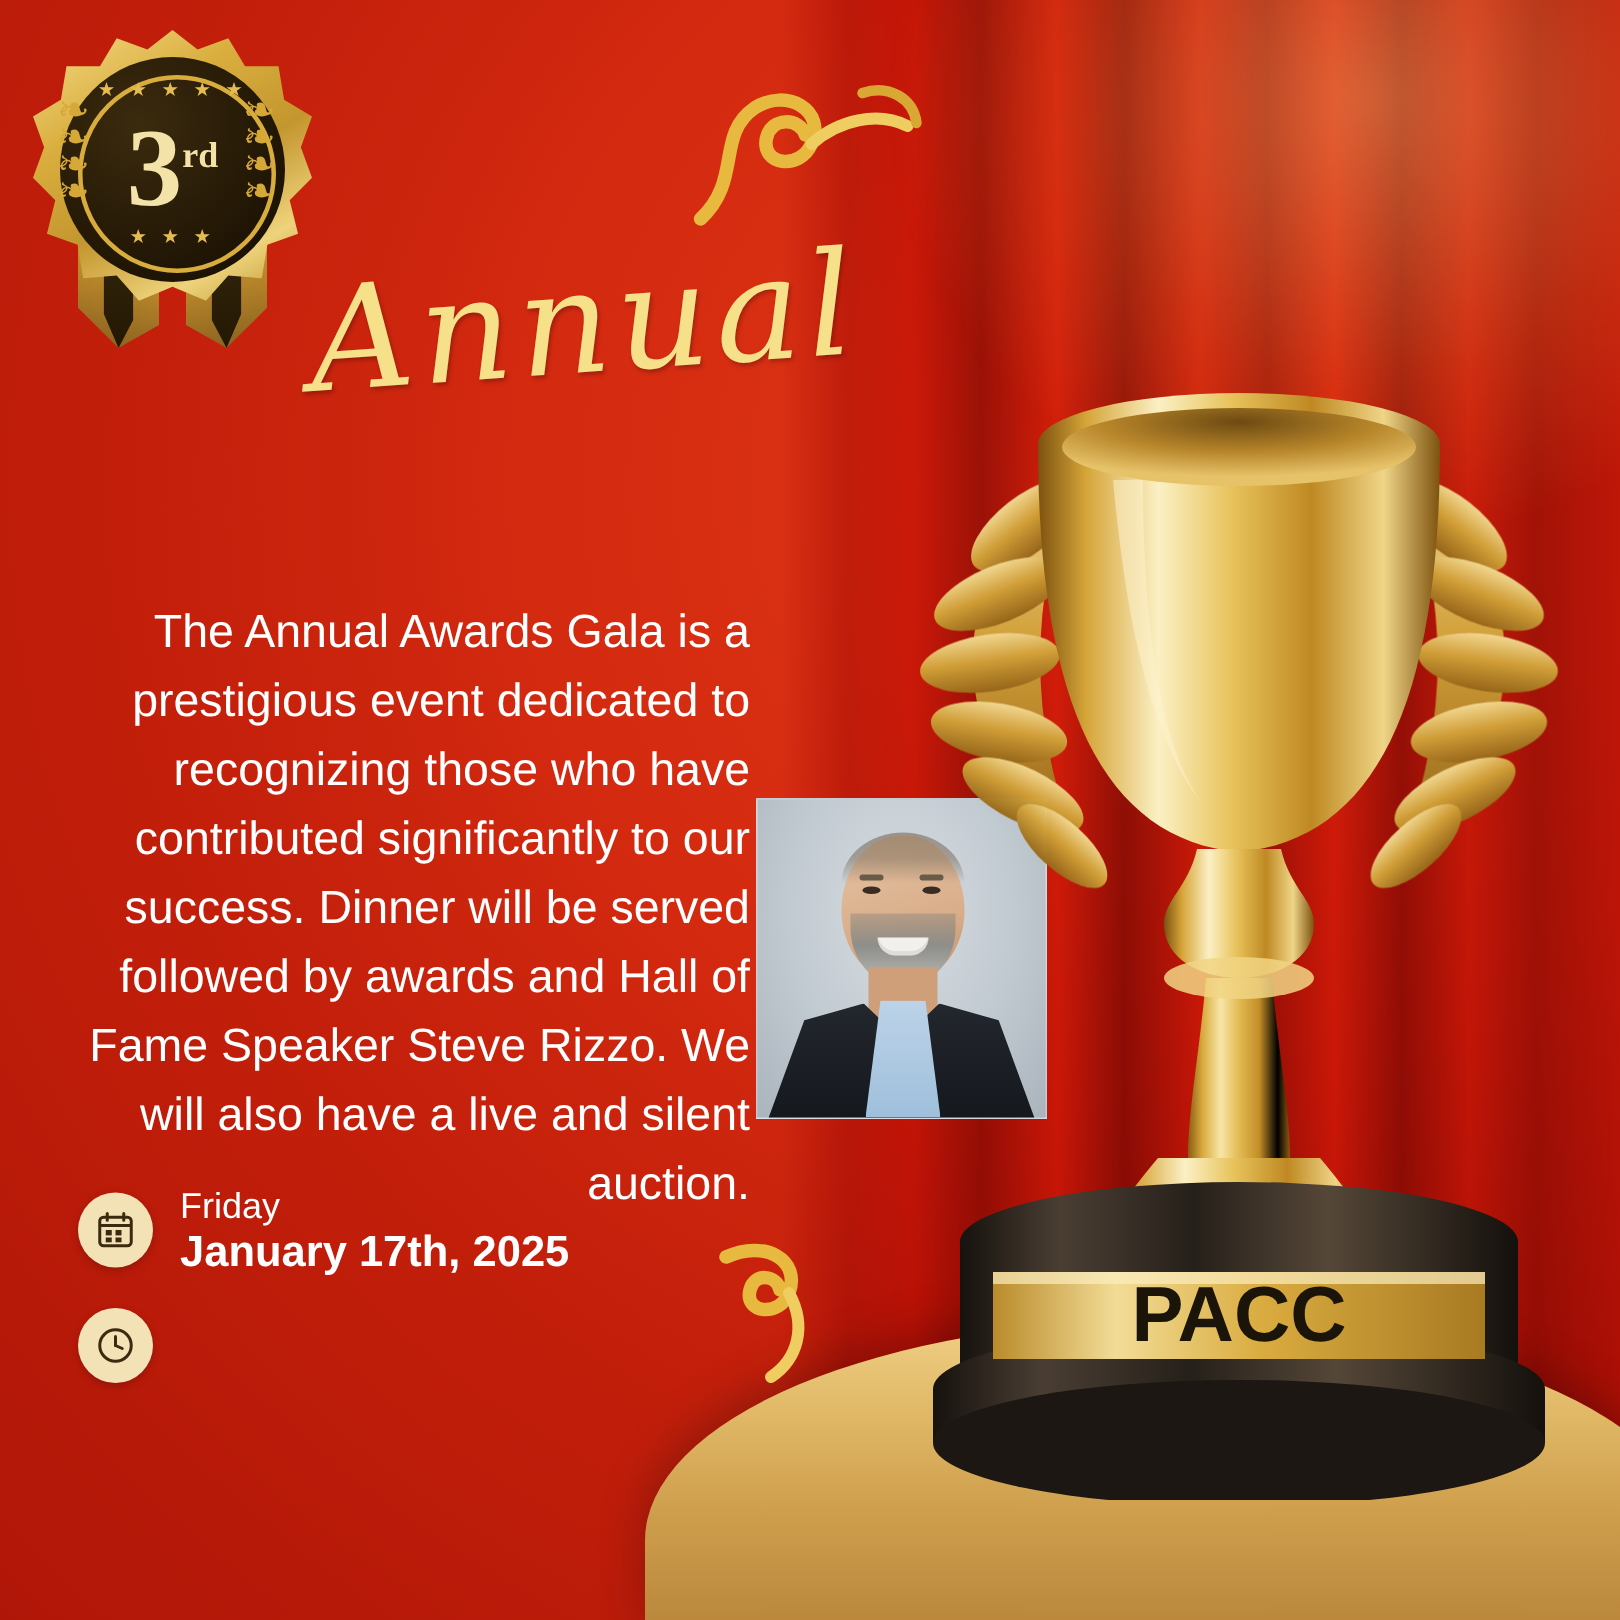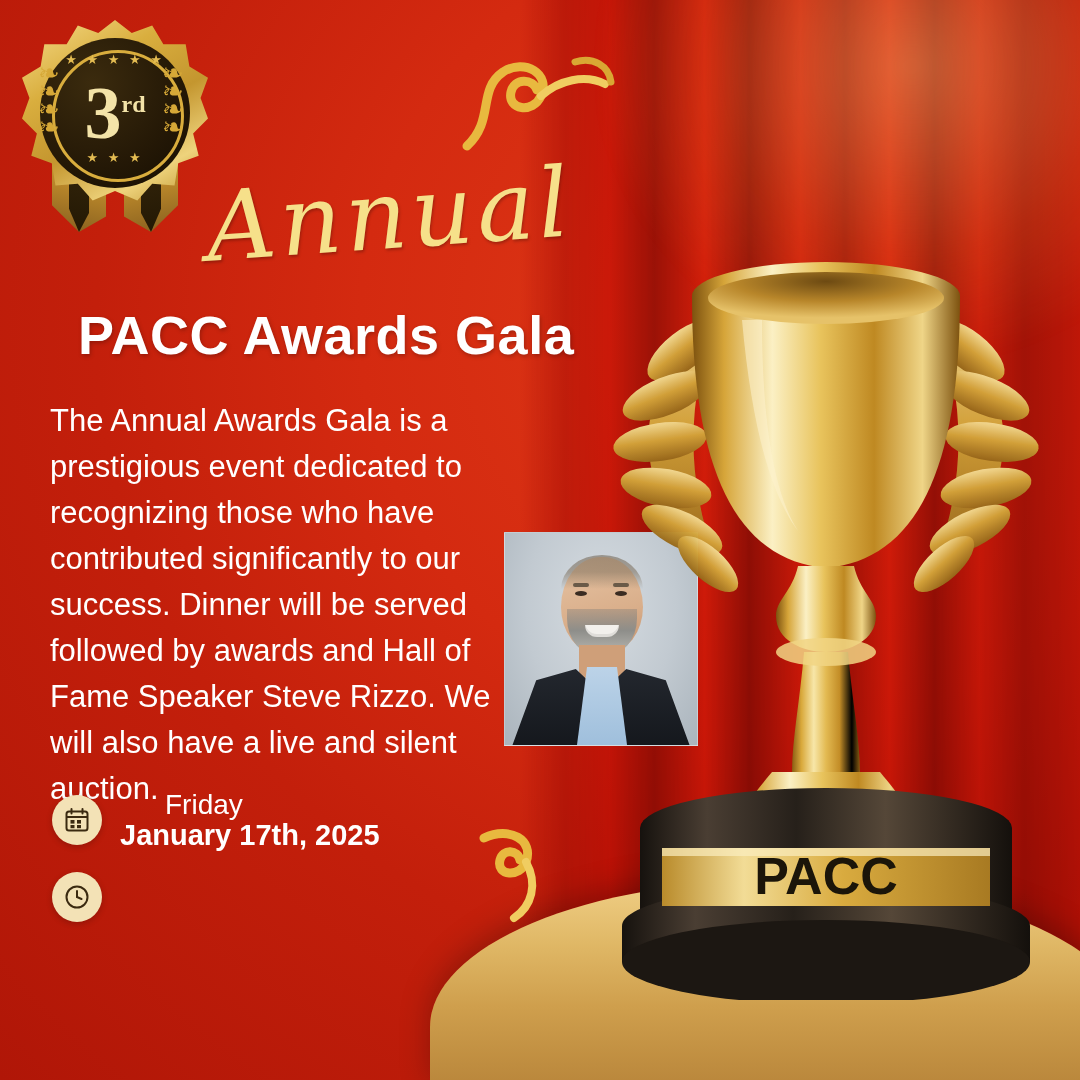--- a/index.html
+++ b/index.html
@@ -216,20 +216,21 @@
     text-shadow: 1px 2px 4px rgba(0,0,0,0.25);
   }
   .body-text {
     position: absolute;
     left: 50px;
     top: 398px;
     width: 450px;
     color: #ffffff;
     font-size: 31px;
     line-height: 46px;
+    text-align: right;
   }
 
   
   .headshot {
     position: absolute;
     left: 504px;
     top: 532px;
     width: 192px;
     height: 212px;
     background: linear-gradient(160deg, #cfd6dc 0%, #b9c3cb 55%, #aab5bd 100%);
@@ -355,23 +356,22 @@
     display: flex;
     align-items: center;
     justify-content: center;
     flex: 0 0 50px;
     margin-right: 18px;
     box-shadow: 0 2px 6px rgba(0,0,0,0.2);
   }
   .detail-icon svg { display: block; }
   .detail-lines { color: #ffffff; }
   .detail-top {
-    font-size: 28px;
+    font-size: 24px;
     line-height: 30px;
-    margin-left: 45px;
   }
   .detail-bottom {
     font-size: 29px;
     line-height: 30px;
     font-weight: bold;
   }
 </style>
 </head>
 <body>
 
@@ -408,21 +408,20 @@
     <div class="stars-arc">★ ★ ★ ★ ★</div>
     <div class="stars-arc-bottom">★ ★ ★</div>
     <div class="num">
       <span>3</span><sup>rd</sup>
     </div>
     <div class="wreath-l">❧<br>❧<br>❧<br>❧</div>
     <div class="wreath-r">❧<br>❧<br>❧<br>❧</div>
   </div>
 
   <div class="script-annual">Annual</div>
-  <div class="title">PACC Awards Gala</div>
   <div class="body-text">The Annual Awards Gala is a prestigious event dedicated to recognizing those who have contributed significantly to our success. Dinner will be served followed by awards and Hall of Fame Speaker Steve Rizzo. We will also have a live and silent auction.</div>
 
   <div class="headshot">
     <div class="hs-bg"></div>
     <div class="hs-head"></div>
     <div class="hs-hairline"></div>
     <div class="hs-brow l"></div>
     <div class="hs-brow r"></div>
     <div class="hs-eye l"></div>
     <div class="hs-eye r"></div>

